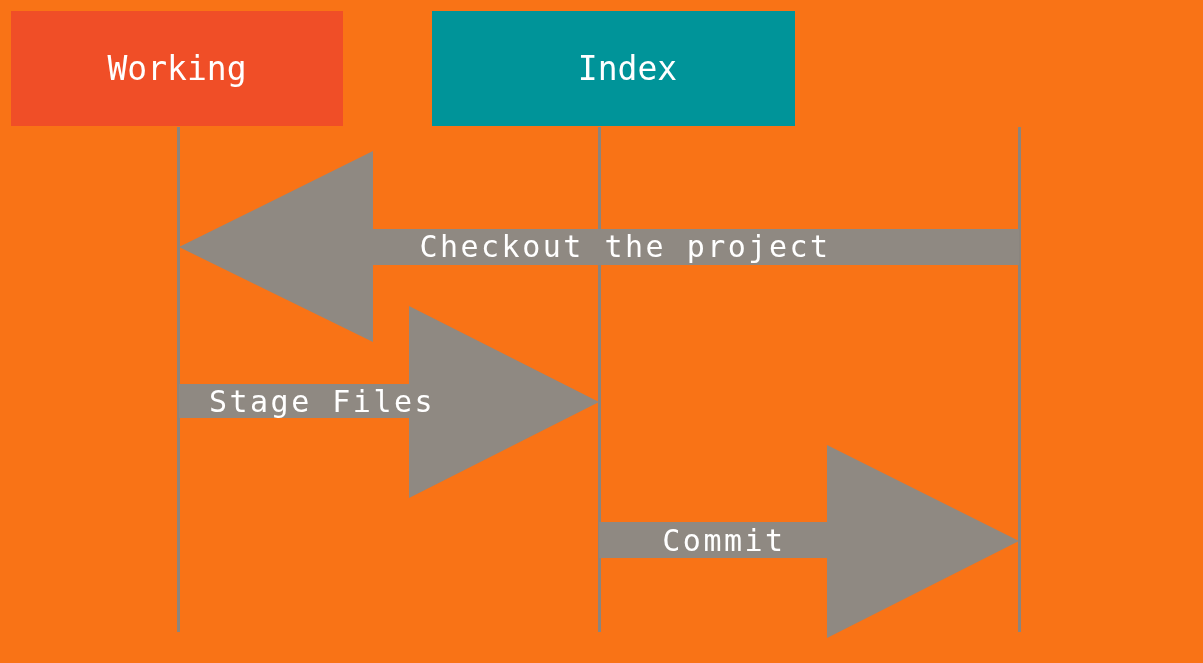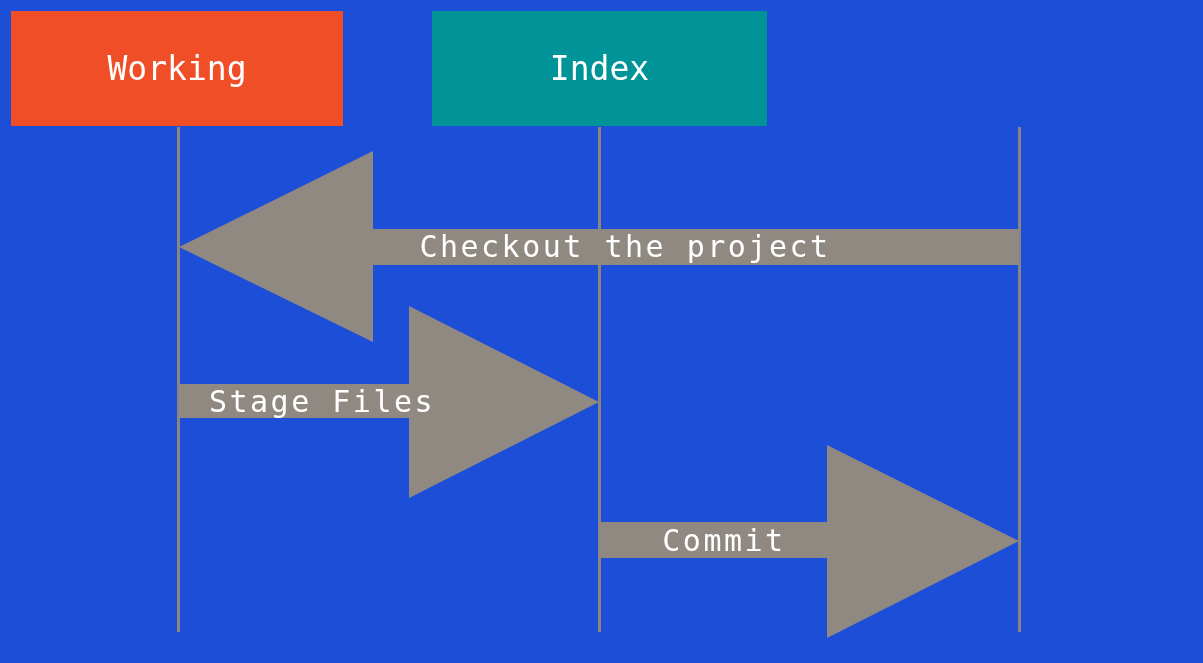--- a/index.html
+++ b/index.html
@@ -4,21 +4,21 @@
 <style>
   html, body {
     margin: 0;
     padding: 0;
     background: #000000;
   }
   .canvas {
     position: relative;
     width: 1203px;
     height: 663px;
-    background: #1d4ed8;
+    background: #f97316;
     overflow: hidden;
     font-family: "DejaVu Sans Mono", monospace;
   }
   .box {
     position: absolute;
     top: 11px;
     height: 115px;
     display: flex;
     flex-direction: column;
     align-items: center;
@@ -32,20 +32,21 @@
     left: 11px;
     width: 332px;
     background: #F04E27;
     color: #FFFFFF;
   }
   .box-index {
     left: 432px;
     width: 335px;
     background: #009499;
     color: #FFFFFF;
+    padding-left: 28px;
   }
   .box-head {
     left: 854px;
     width: 333px;
     background: #EFEEE5;
     color: #2E2E2B;
     font-family: "Liberation Sans", sans-serif;
     font-size: 37px;
     letter-spacing: 1px;
   }

